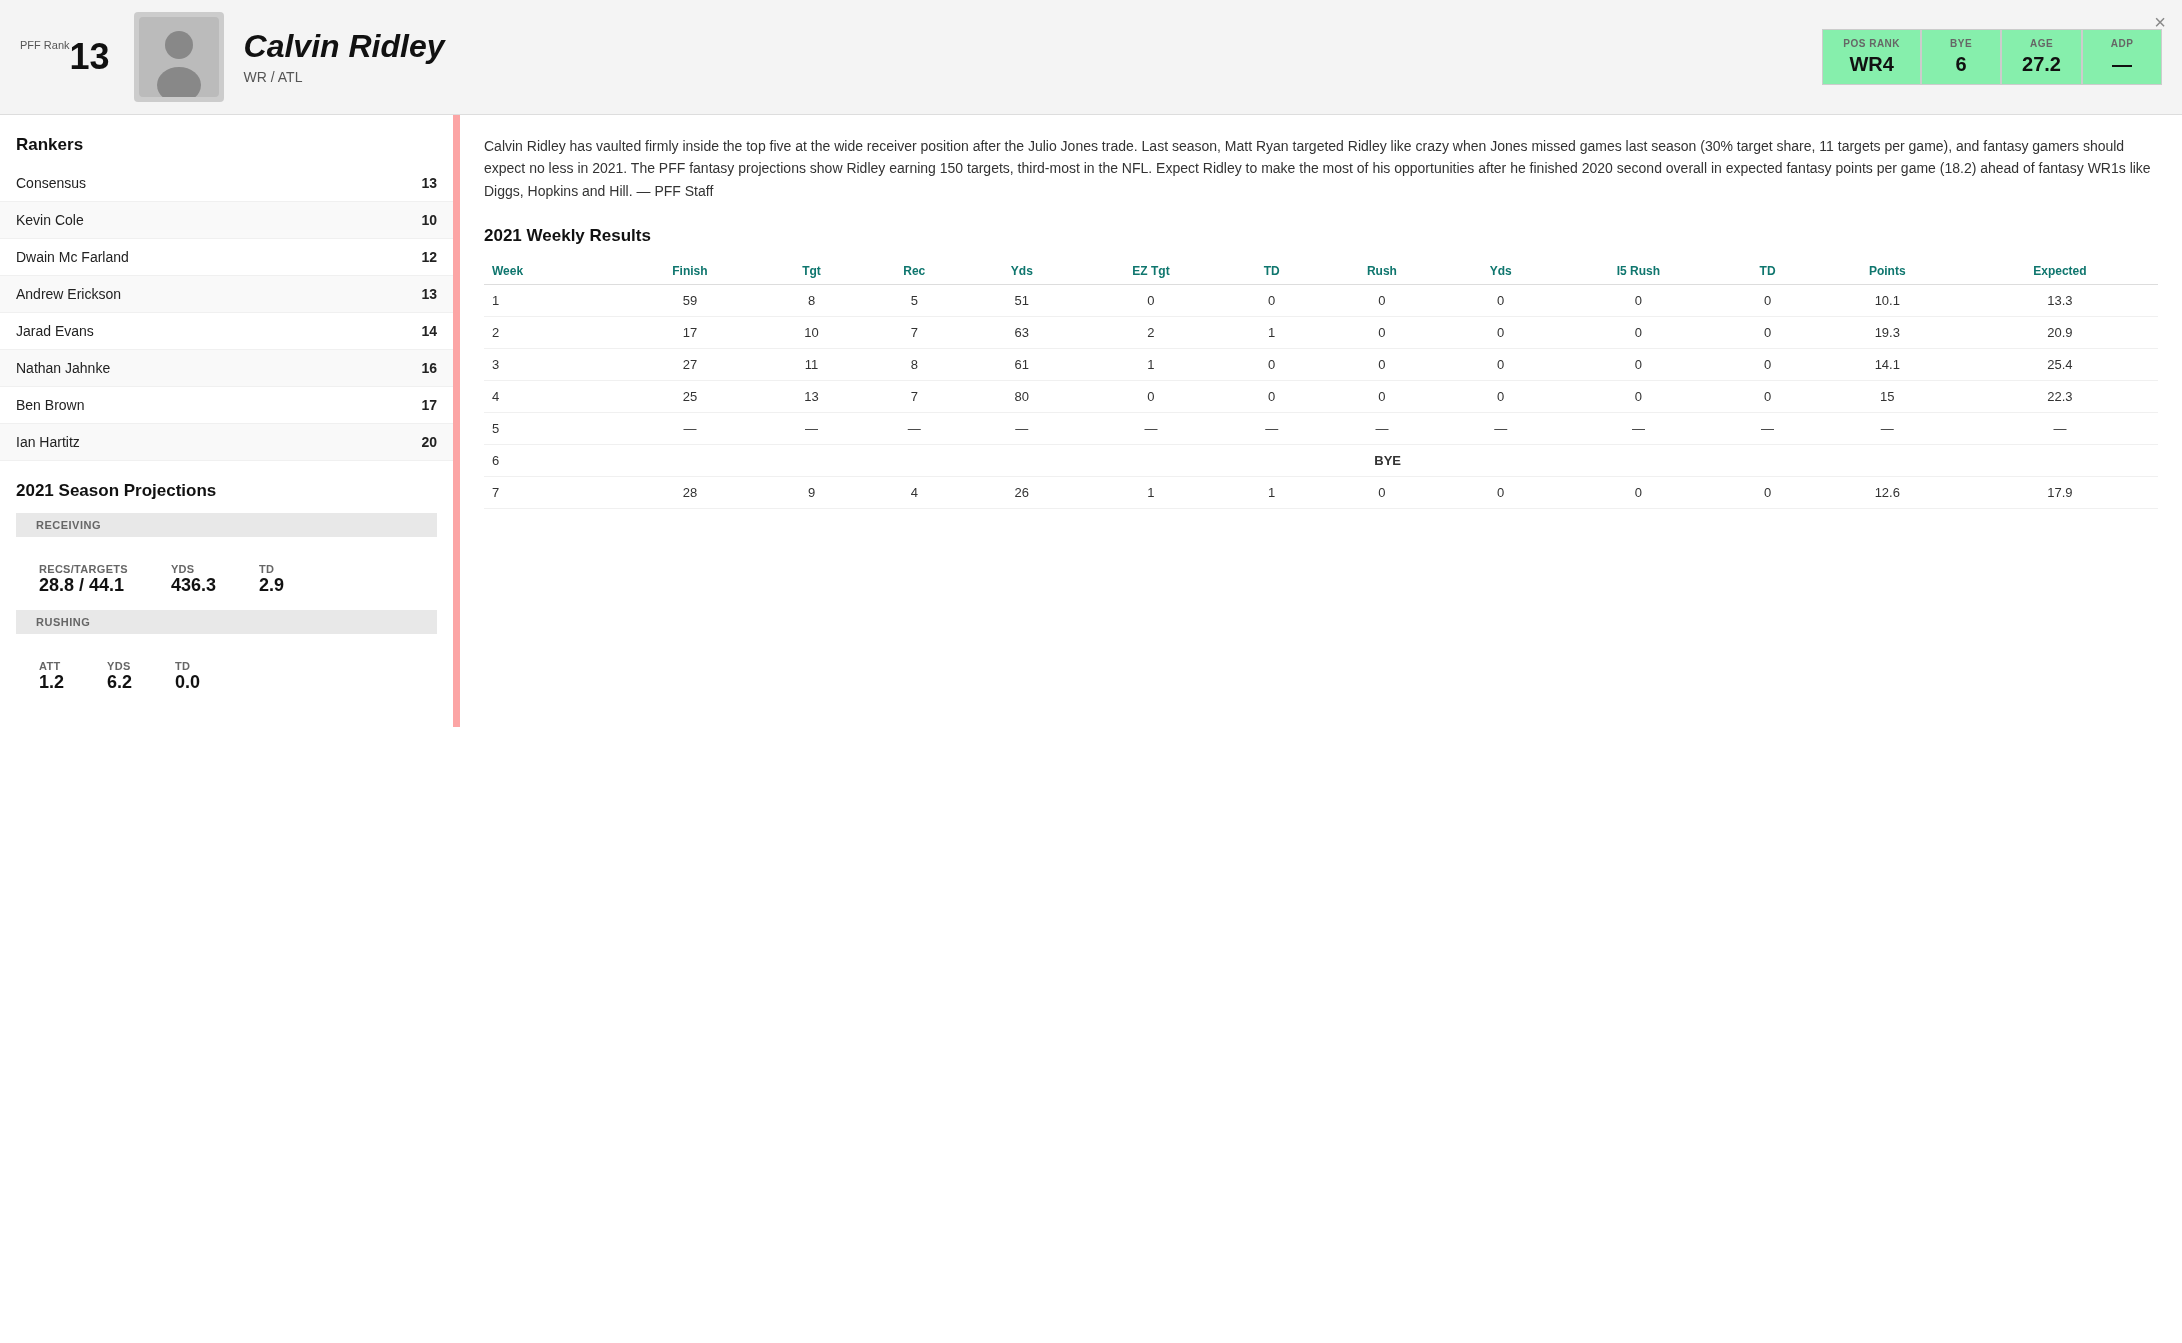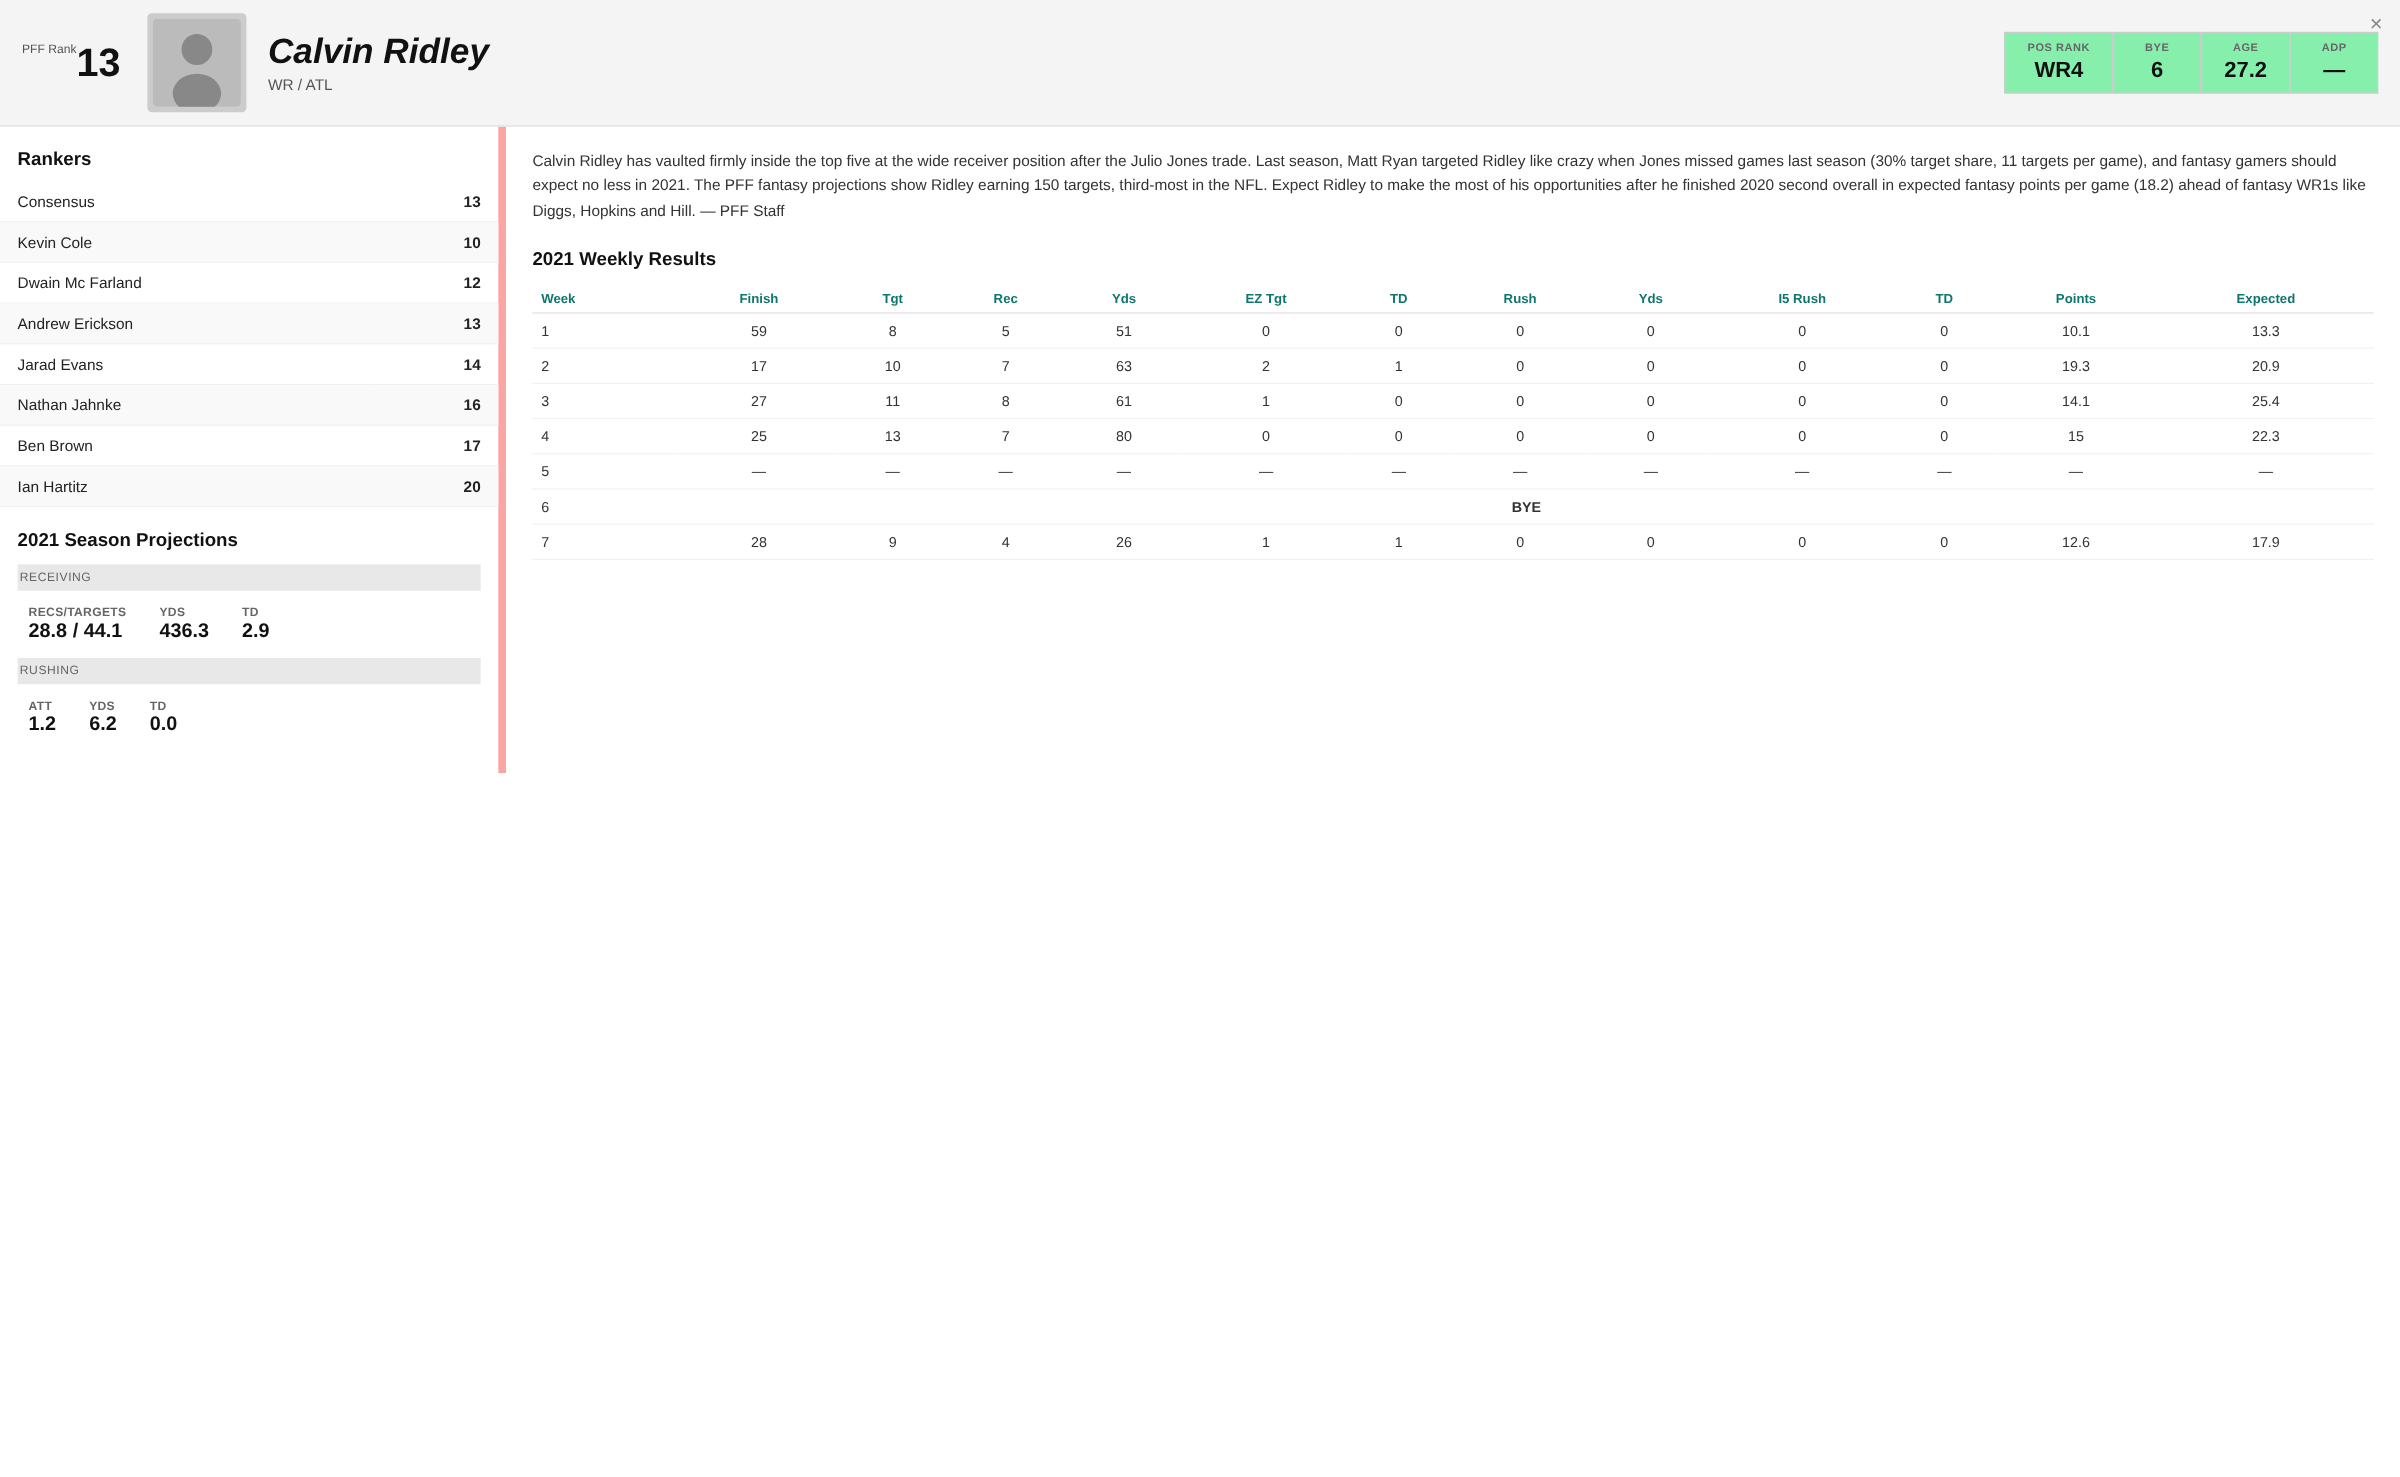--- a/index.html
+++ b/index.html
@@ -149,36 +149,37 @@
       padding: 20px 16px 0 16px;
     }
     .proj-title {
       font-size: 17px;
       font-weight: 700;
       color: #111;
       margin-bottom: 12px;
     }
     .proj-category-header {
       background: #e8e8e8;
-      padding: 6px 2px;
+      padding: 6px 20px;
       font-size: 11px;
-      font-weight: 400;
+      font-weight: 700;
       color: #666;
       text-transform: uppercase;
       letter-spacing: 0.5px;
-      margin-bottom: 8px;
+      margin-bottom: 20px;
     }
     .proj-stats-row {
       display: flex;
       gap: 30px;
       padding: 6px 10px 14px 10px;
     }
     .proj-stat {
       display: flex;
       flex-direction: column;
+      margin-left: 13px;
     }
     .proj-stat-label {
       font-size: 11px;
       color: #666;
       font-weight: 600;
       text-transform: uppercase;
       letter-spacing: 0.3px;
     }
     .proj-stat-value {
       font-size: 18px;

